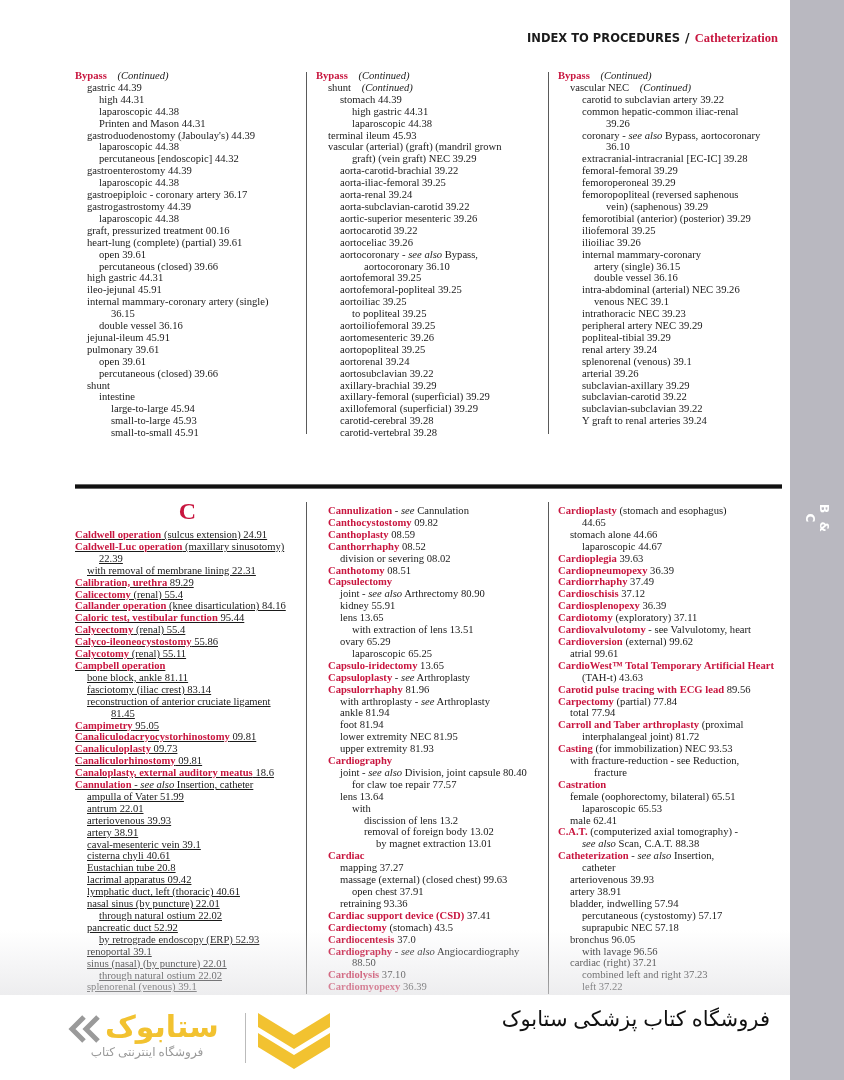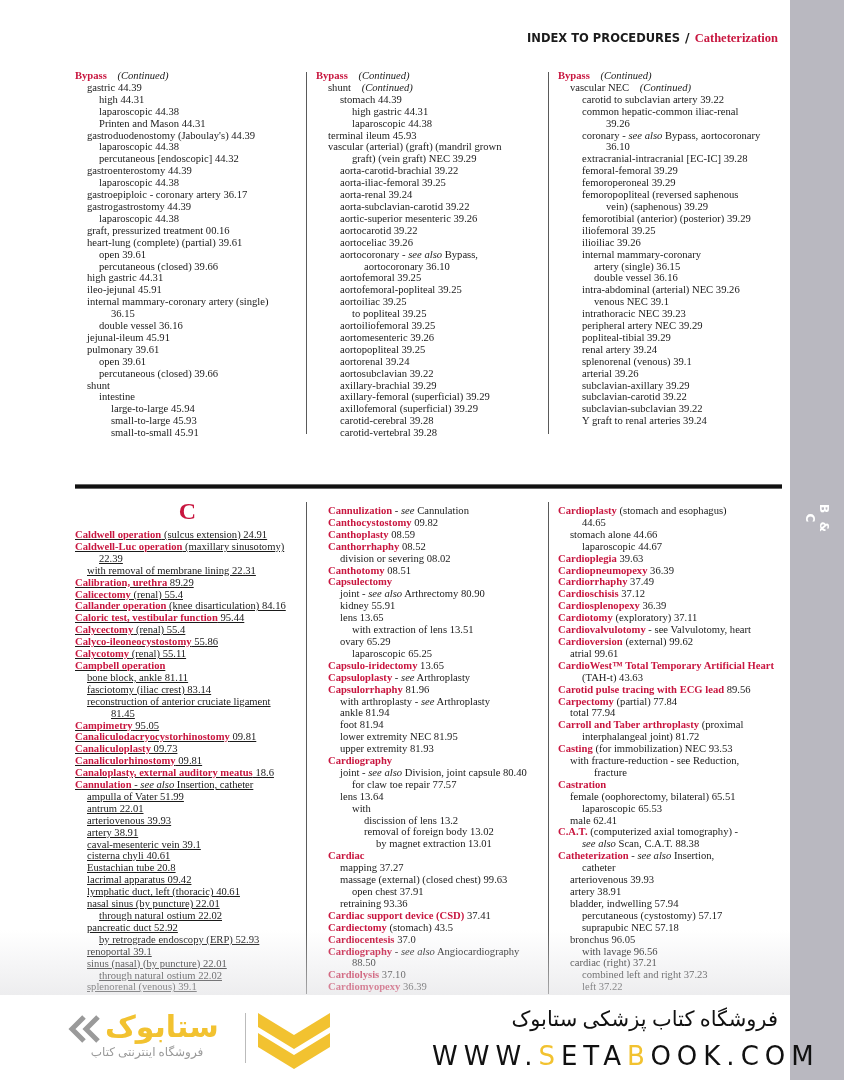--- a/index.html
+++ b/index.html
@@ -57,22 +57,22 @@
     position: absolute; left: 105px; top: 14px; font-family: "DejaVu Sans", sans-serif;
     font-size: 30px; font-weight: bold; color: #f2c230;
   }
   .wm-subtitle {
     position: absolute; left: 52px; top: 50px; width: 190px; text-align: center;
     font-family: Liberation Serif, serif; font-size: 12px; color: #9a9a9a;
   }
   .wm-divider { position: absolute; left: 245px; top: 18px; width: 1px; height: 50px; background: #bbb; }
   .wm-chevrons { position: absolute; left: 258px; top: 18px; }
   .wm-store-name {
-    position: absolute; right: 4px; left: 400px; top: 12px; text-align: right; padding-right: 8px;
-    font-family: Liberation Serif, serif; font-size: 21px; color: #111; direction: rtl;
+    position: absolute; right: 12px; left: 400px; top: 12px; text-align: right; padding-right: 8px;
+    font-family: Liberation Sans, sans-serif; font-size: 21px; color: #111; direction: rtl;
   }
   .wm-url {
     position: absolute; left: 432px; top: 46px; font-family: "DejaVu Sans", sans-serif;
     font-size: 26px; letter-spacing: 6px; color: #111;
   }
   .wm-url .hl { color: #f2c230; }
 </style>
 </head>
 <body>
 
@@ -328,14 +328,13 @@
     <polyline points="30,2 18,14 30,26" fill="none" stroke="#9a9a9a" stroke-width="5"></polyline>
   </svg>
   <div class="wm-logo-text">ستابوک</div>
   <div class="wm-subtitle">فروشگاه اینترنتی کتاب</div>
   <div class="wm-divider"></div>
   <svg class="wm-chevrons" width="72" height="56" viewBox="0 0 72 56">
     <polygon points="0,0 36,22 72,0 72,14 36,36 0,14" fill="#f2c230"></polygon>
     <polygon points="0,20 36,42 72,20 72,34 36,56 0,34" fill="#f2c230"></polygon>
   </svg>
   <div class="wm-store-name">فروشگاه کتاب پزشکی ستابوک</div>
-  <div class="wm-url"><span>WWW.</span><span class="hl">S</span><span>ETA</span><span class="hl">B</span><span>OOK.COM</span></div>
 </div>
 
 </body></html>

